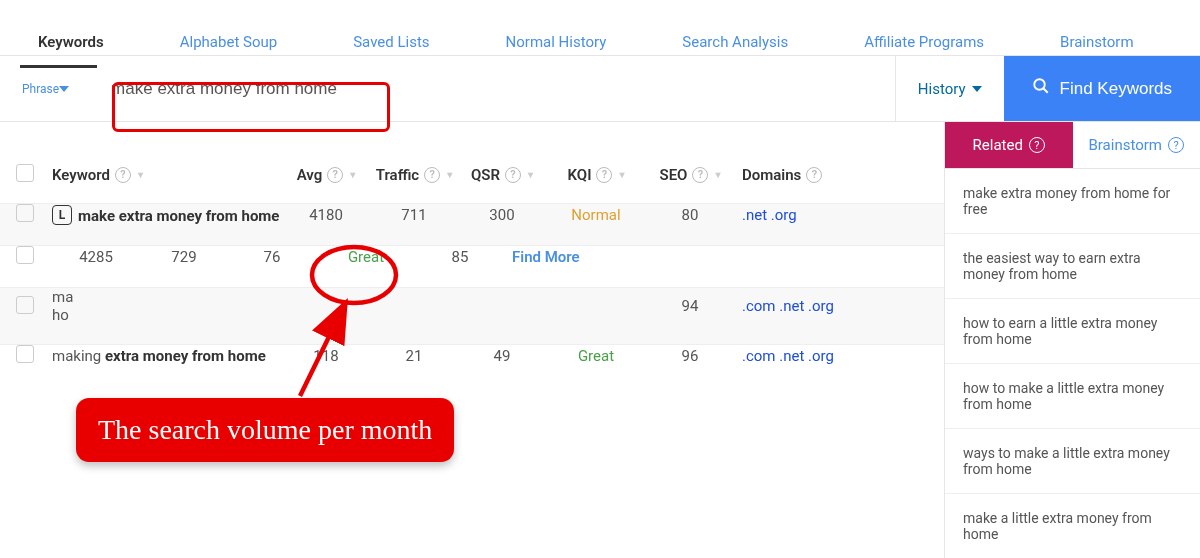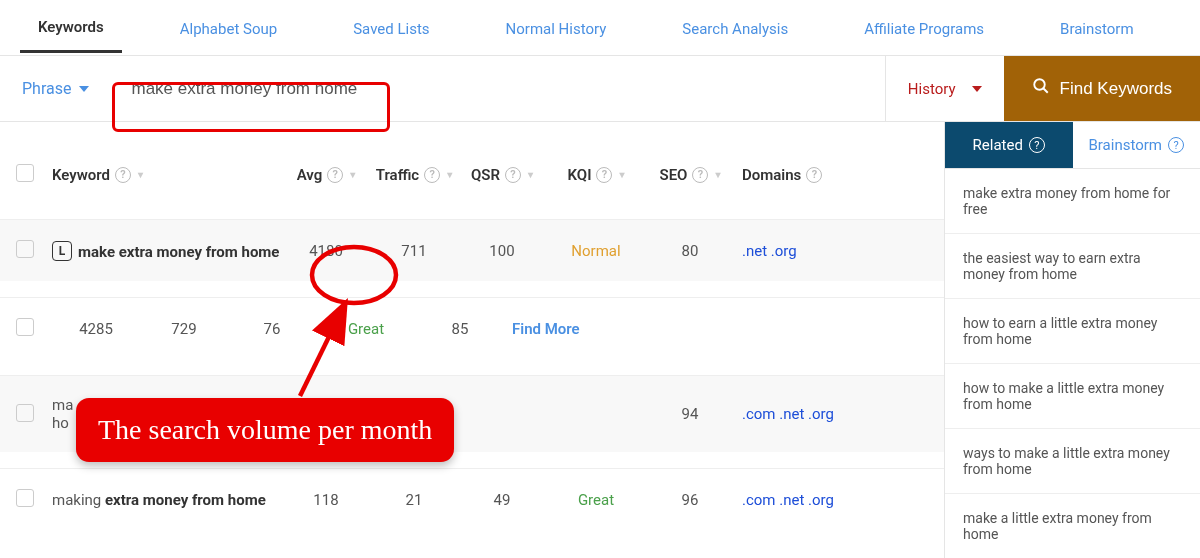--- a/index.html
+++ b/index.html
@@ -13,21 +13,21 @@
   overflow: hidden;
   position: relative;
 }
 
 
 .top-nav {
   display: flex;
   border-bottom: 1px solid #e5e5e5;
   padding: 17px 20px;
   height: 56px;
-  align-items: center;
+  align-items: flex-start;
 }
 .top-nav .tab {
   padding: 16px 18px 14px;
   color: #4a90e2;
   cursor: pointer;
   font-size: 15px;
   margin-right: 40px;
 }
 .top-nav .tab.active {
   color: #333;
@@ -40,47 +40,46 @@
   display: flex;
   align-items: stretch;
   border-bottom: 1px solid #e5e5e5;
   height: 66px;
 }
 .phrase-btn {
   display: flex;
   align-items: center;
   padding: 0 28px 0 22px;
   color: #4a90e2;
-  font-size: 16px;
-  gap: 8px;
+  font-size: 12px;
   cursor: pointer;
 }
 .search-input {
   flex: 1;
   border: none;
   font-size: 17px;
   padding: 0 14px;
   color: #555;
   outline: none;
 }
 .history-btn {
   display: flex;
   align-items: center;
   padding: 0 22px;
   border-left: 1px solid #e5e5e5;
-  color: #b91c1c;
-  gap: 16px;
+  color: #0369a1;
+  gap: 6px;
   cursor: pointer;
   font-size: 15px;
 }
 .find-btn {
   display: flex;
   align-items: center;
   gap: 10px;
-  background: #a16207;
+  background: #3b82f6;
   color: #fff;
   padding: 0 28px;
   font-size: 17px;
   cursor: pointer;
   border: none;
 }
 
 
 .main {
   display: flex;
@@ -102,24 +101,22 @@
   display: flex;
   align-items: center;
   padding: 0 16px;
 }
 .table-header {
   padding-top: 18px;
   padding-bottom: 18px;
   justify-content: center;
 }
 .table-row {
-  padding-top: 20px;
   padding-bottom: 20px;
   border-top: 1px solid #eee;
-  margin-top: 16px;
 }
 .table-row.alt { background: #f8f8f8; }
 .col-chk { width: 36px; }
 .col-kw { width: 230px; font-size: 15px; color: #555; }
 .col-avg, .col-traffic, .col-qsr, .col-seo { width: 88px; text-align: center; font-size: 15px; }
 .col-kqi { width: 100px; text-align: center; font-size: 15px; }
 .col-domains { flex: 1; padding-left: 8px; font-size: 15px; }
 .hdr { font-weight: 600; color: #333; font-size: 15px; display: inline-flex; align-items: center; gap: 5px; cursor: pointer; }
 .hdr .q { color: #bbb; }
 .hdr .sort { color: #ccc; font-size: 10px; margin-left: 2px; }
@@ -144,21 +141,21 @@
   flex: 1;
   padding: 14px 12px;
   display: flex;
   align-items: center;
   gap: 6px;
   justify-content: center;
   cursor: pointer;
   font-size: 15px;
 }
 .right-tabs .rtab.active {
-  background: #0c4a6e;
+  background: #be185d;
   color: #fff;
 }
 .right-tabs .rtab:not(.active) { color: #4a90e2; }
 .related-list .ritem {
   padding: 16px 18px;
   border-bottom: 1px solid #eee;
   color: #555;
   font-size: 14px;
   cursor: pointer;
 }
@@ -279,21 +276,21 @@
           </span></div>
     </div>
 
     <div class="table-row alt">
       <div class="col-chk"><span class="chk"></span></div>
       <div class="col-kw">
         <span class="l-badge">L</span><span class="kw-text">make extra money from home</span>
       </div>
       <div class="col-avg">4180</div>
       <div class="col-traffic">711</div>
-      <div class="col-qsr">100</div>
+      <div class="col-qsr">300</div>
       <div class="col-kqi kqi-normal">Normal</div>
       <div class="col-seo">80</div>
       <div class="col-domains"><span class="domains-link">.net .org</span></div>
     </div>
 
     <div class="table-row">
       <div class="col-chk"><span class="chk"></span></div>
       <div class="col-avg">4285</div>
       <div class="col-traffic">729</div>
       <div class="col-qsr">76</div>

